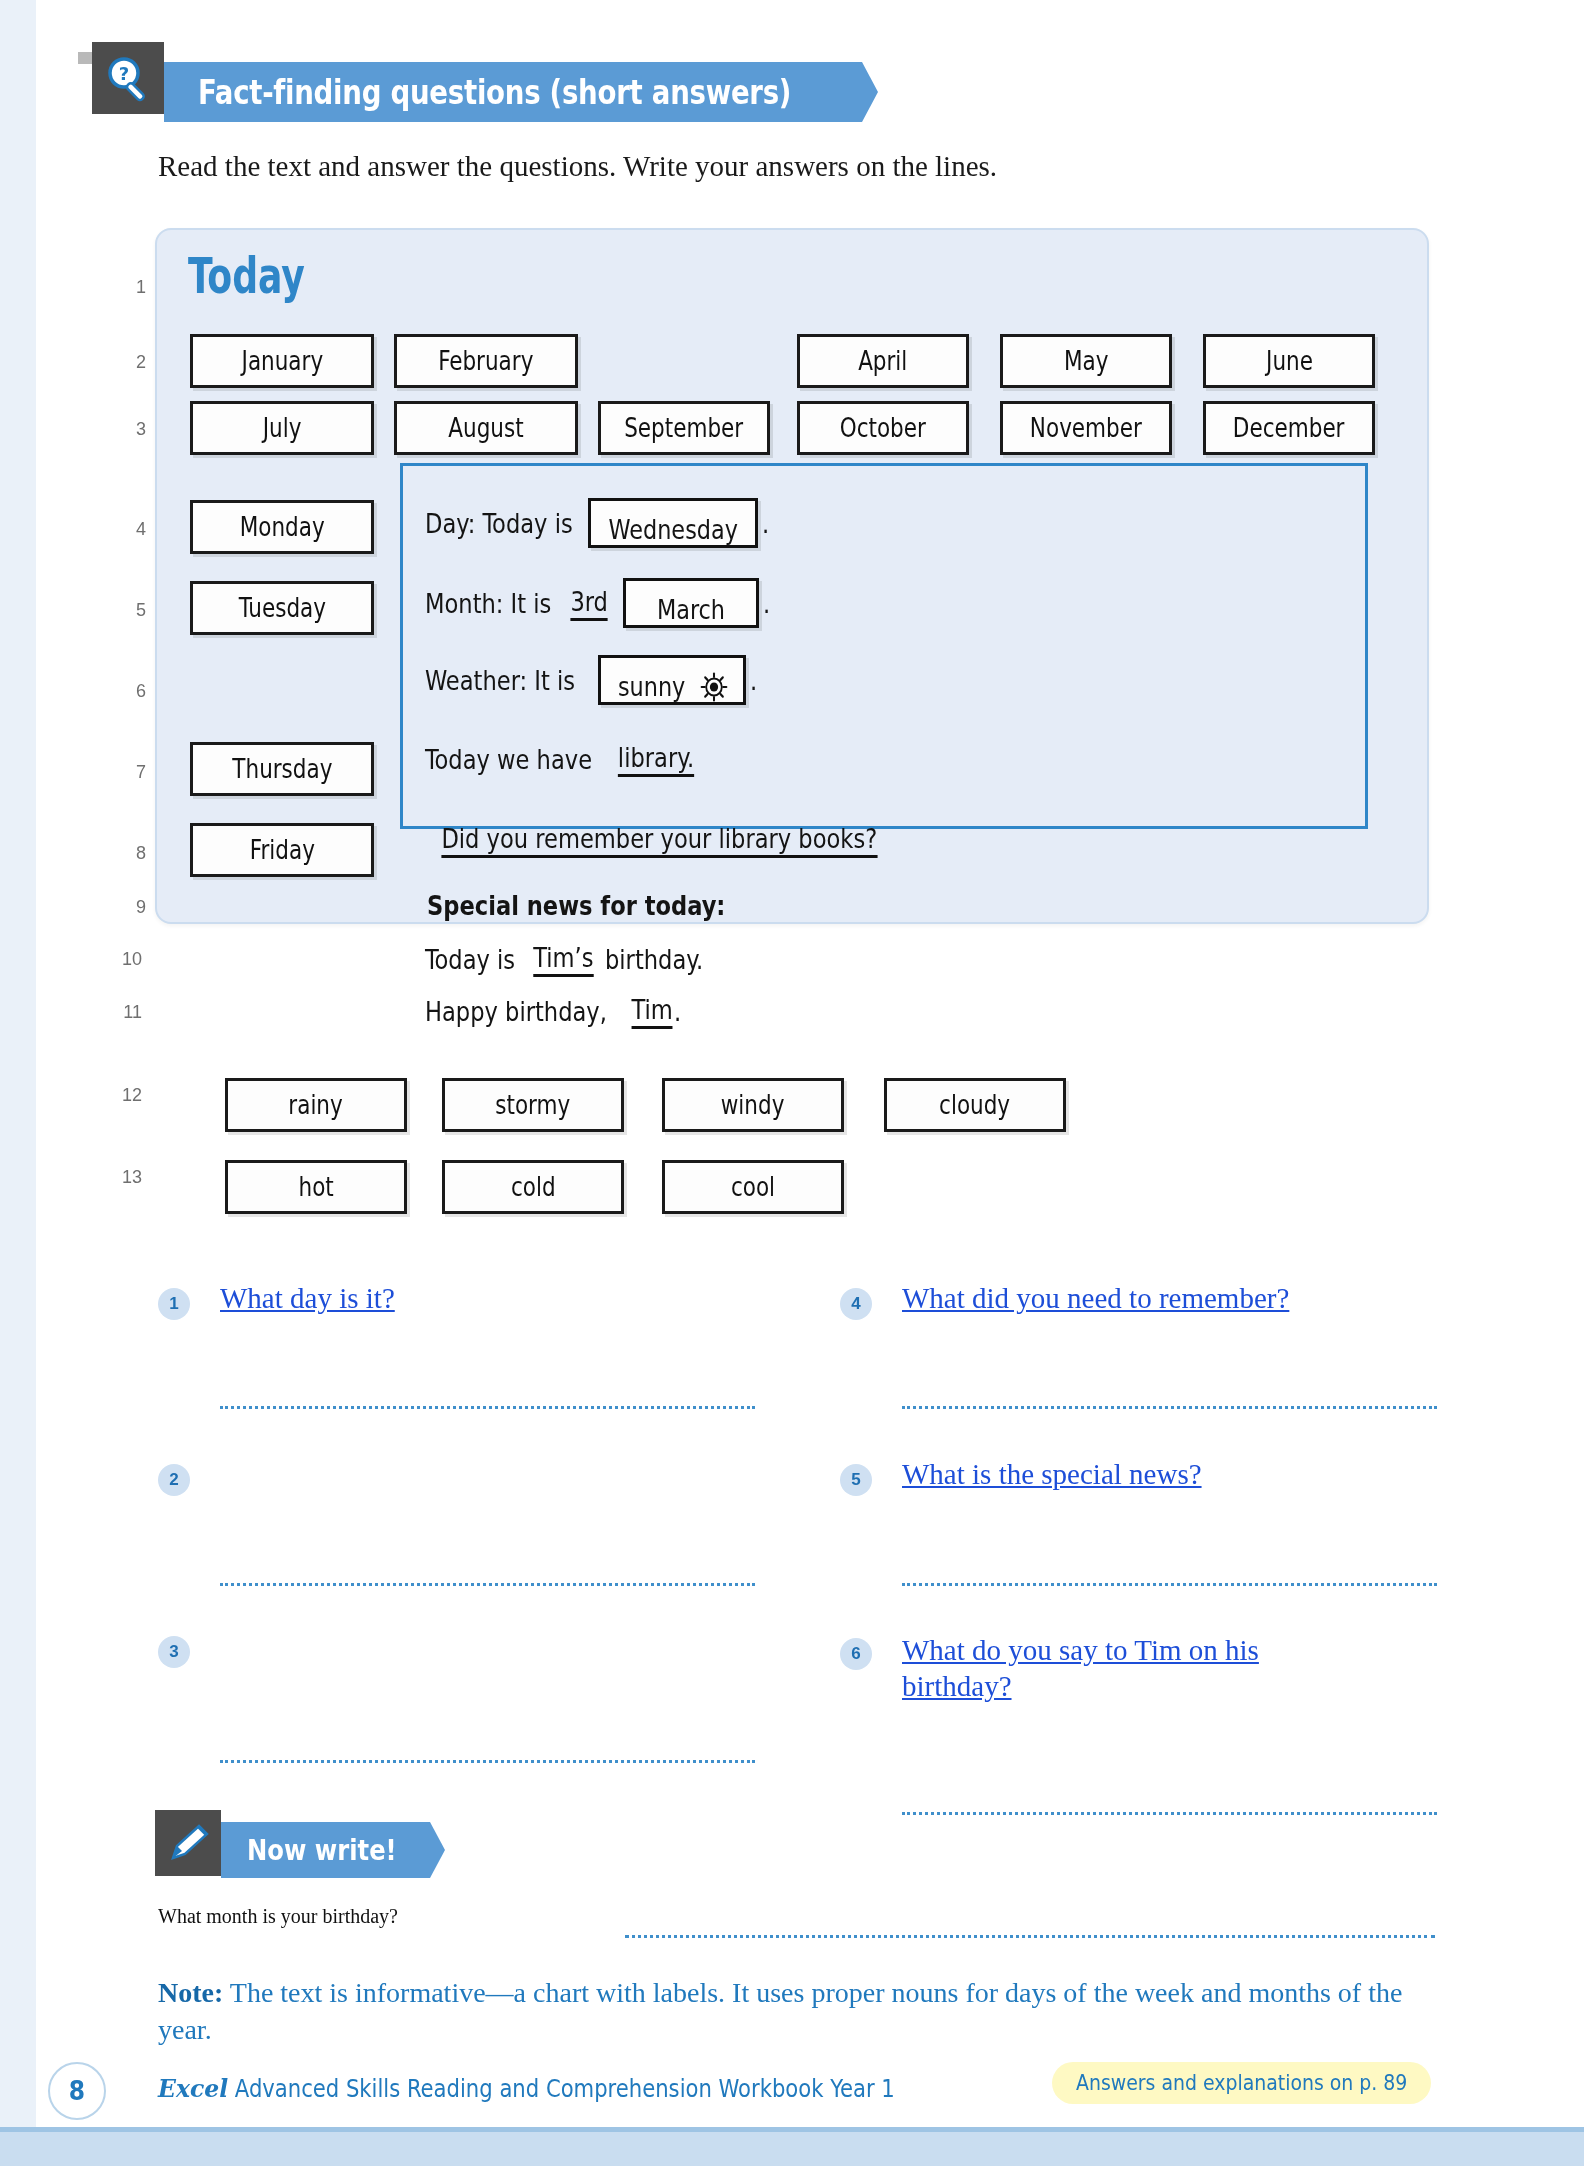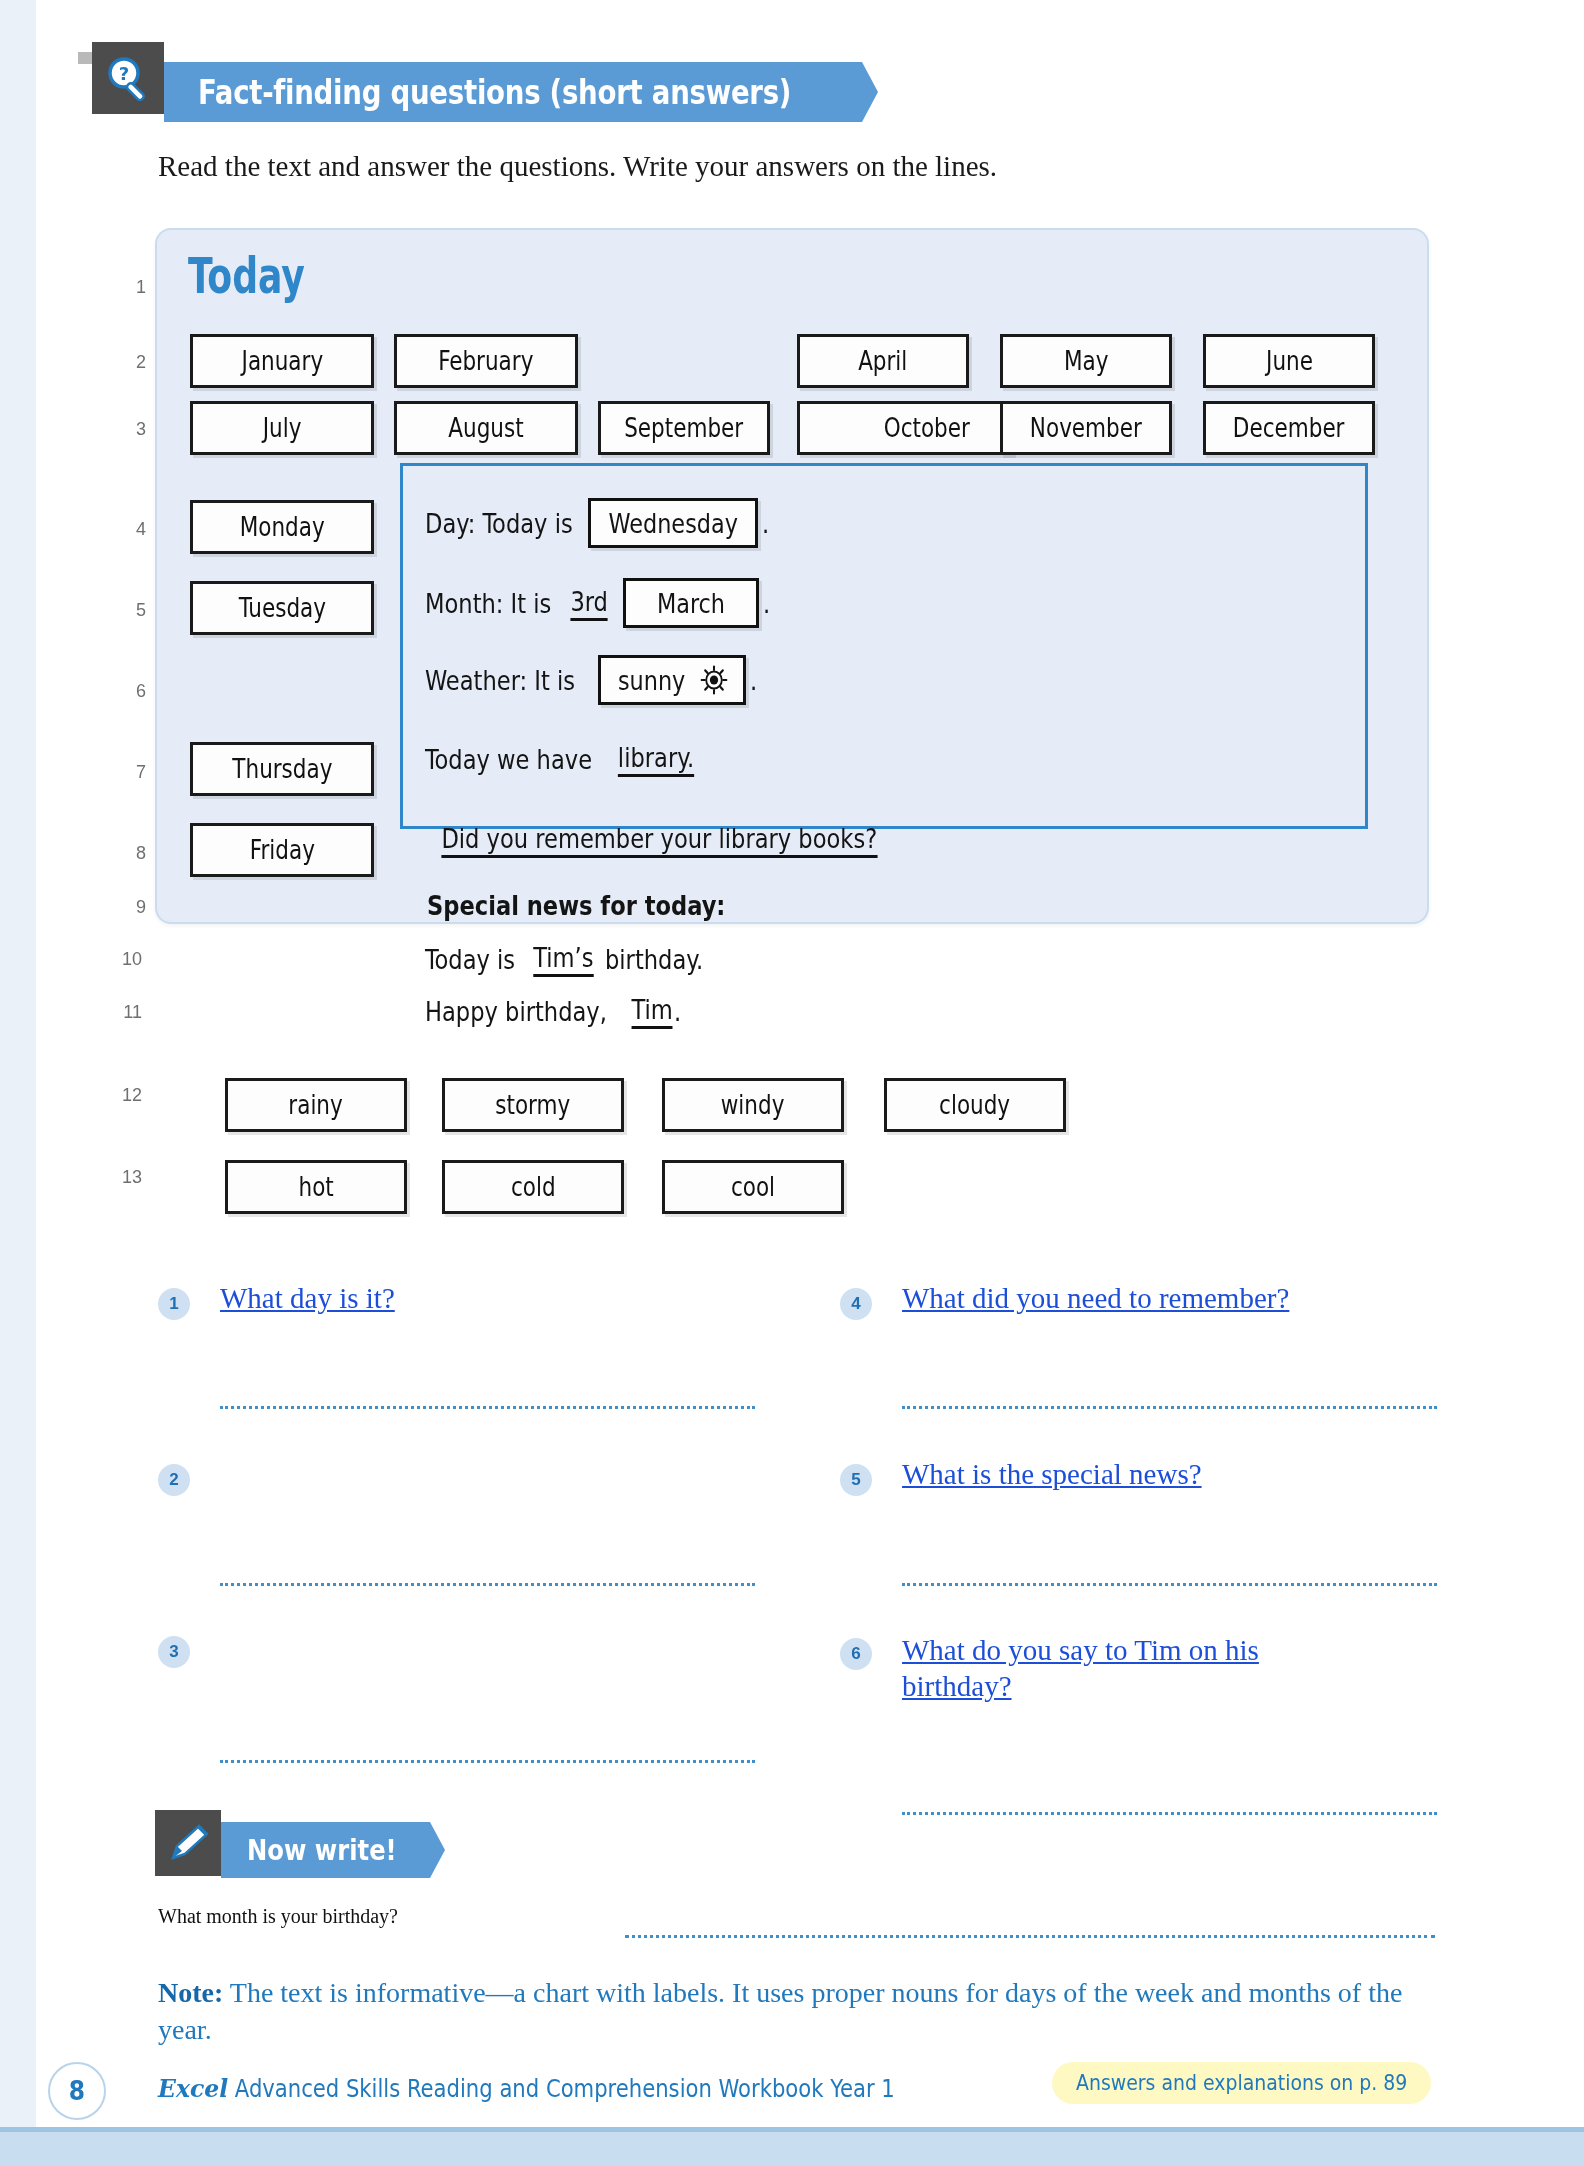--- a/index.html
+++ b/index.html
@@ -77,21 +77,21 @@
     position:absolute;left:400px;top:463px;width:962px;height:360px;
     border:3px solid #2f86c8;background:transparent;
   }
   .pline{
     position:absolute;left:0;
     font-family:"DejaVu Sans Condensed","Liberation Sans",sans-serif;
     font-size:27px;color:#141414;white-space:nowrap;display:flex;align-items:center;
   }
   .pline .lbl{transform:scaleX(.93);transform-origin:left center;display:inline-block;}
   .ibox{
-    display:inline-flex;align-items:center;justify-content:center;
+    display:inline-flex;align-items:flex-end;justify-content:center;
     border:3px solid #111;background:#fdfdfd;box-shadow:3px 3px 0 rgba(0,0,0,.10);
     height:44px;margin:0 4px;padding:0 12px;
   }
   .ibox span{transform:scaleX(.92);display:block;white-space:nowrap;}
   .uline{border-bottom:3px solid #111;padding-bottom:1px;display:inline-block;transform:scaleX(.93);}
   .hand{font-family:"DejaVu Sans Condensed","Liberation Sans",sans-serif;}
 
   .sun-ico{display:inline-block;width:30px;height:30px;margin-left:10px;vertical-align:middle;}
 
   
@@ -206,21 +206,21 @@
 
   <div class="wbox" style="left:190px;top:401px;width:178px;height:48px;">
       <span>July</span>
     </div>
   <div class="wbox" style="left:394px;top:401px;width:178px;height:48px;">
       <span>August</span>
     </div>
   <div class="wbox" style="left:598px;top:401px;width:166px;height:48px;">
       <span>September</span>
     </div>
-  <div class="wbox" style="left:797px;top:401px;width:166px;height:48px;padding-left:44px;">
+  <div class="wbox" style="left:797px;top:401px;width:166px;height:48px;">
       <span>October</span>
     </div>
   <div class="wbox" style="left:1000px;top:401px;width:166px;height:48px;">
       <span>November</span>
     </div>
   <div class="wbox" style="left:1203px;top:401px;width:166px;height:48px;">
       <span>December</span>
     </div>
 
   <div class="wbox" style="left:190px;top:500px;width:178px;height:48px;">

